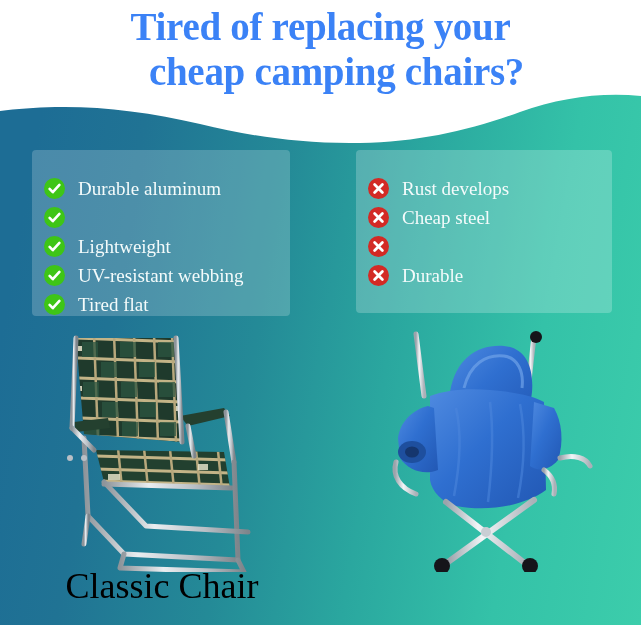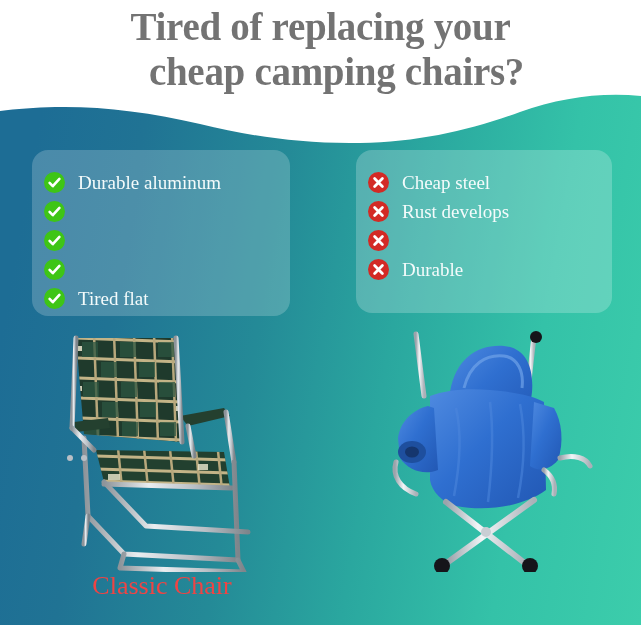--- a/index.html
+++ b/index.html
@@ -36,34 +36,34 @@
     height: 180px;
   }
 
   
   .headline {
     position: absolute;
     left: 0;
     top: 4px;
     width: 641px;
     text-align: center;
-    color: #737373;
+    color: #3b82f6;
     font-family: "Liberation Serif", "DejaVu Serif", serif;
     font-weight: bold;
     font-size: 39px;
     line-height: 45px;
     letter-spacing: -0.3px;
   }
   .headline .l2 { display: block; padding-left: 32px; }
 
   
   .panel {
     position: absolute;
-    border-radius: 16px;
-    padding: 18px 10px 12px 12px;
+    border-radius: 4px;
+    padding: 24px 10px 12px 12px;
     box-sizing: border-box;
     text-align: center;
   }
   .panel-pros {
     left: 32px;
     top: 150px;
     width: 258px;
     height: 166px;
     background: rgba(255, 255, 255, 0.20);
   }
@@ -121,23 +121,23 @@
     height: 242px;
   }
   .chair-area svg { display: block; width: 100%; height: 100%; }
 
   
   .caption {
     position: absolute;
     top: 570px;
     width: 300px;
     text-align: center;
-    color: #ef4444;
+    color: #000000;
     font-family: "Liberation Serif", "DejaVu Serif", serif;
-    font-size: 26px;
+    font-size: 36px;
     line-height: 32px;
   }
   .caption-left  { left: 12px; }
   .caption-right { left: 338px; }
 </style>
 </head>
 <body>
 
 <div id="infographic">
 
@@ -169,54 +169,56 @@
             <path d="M5.6 10.9 L8.8 14.2 L15.4 6.9" fill="none" stroke="#ffffff" stroke-width="2.6" stroke-linecap="round" stroke-linejoin="round"></path>
           </svg>
       </span>
     </div>
     <div class="feat-row">
       <span class="feat-icon icon-check">
         <svg viewBox="0 0 21 21">
             <path d="M5.6 10.9 L8.8 14.2 L15.4 6.9" fill="none" stroke="#ffffff" stroke-width="2.6" stroke-linecap="round" stroke-linejoin="round"></path>
           </svg>
       </span>
-    </div>
-    <div class="feat-row">
-      <span class="feat-icon icon-check">
-        <svg viewBox="0 0 21 21">
-            <path d="M5.6 10.9 L8.8 14.2 L15.4 6.9" fill="none" stroke="#ffffff" stroke-width="2.6" stroke-linecap="round" stroke-linejoin="round"></path>
-          </svg>
-      </span>
+      <span class="feat-label">Lightweight</span>
+    </div>
+    <div class="feat-row">
+      <span class="feat-icon icon-check">
+        <svg viewBox="0 0 21 21">
+            <path d="M5.6 10.9 L8.8 14.2 L15.4 6.9" fill="none" stroke="#ffffff" stroke-width="2.6" stroke-linecap="round" stroke-linejoin="round"></path>
+          </svg>
+      </span>
+      <span class="feat-label">UV-resistant webbing</span>
     </div>
     <div class="feat-row">
       <span class="feat-icon icon-check">
         <svg viewBox="0 0 21 21">
             <path d="M5.6 10.9 L8.8 14.2 L15.4 6.9" fill="none" stroke="#ffffff" stroke-width="2.6" stroke-linecap="round" stroke-linejoin="round"></path>
           </svg>
       </span>
       <span class="feat-label">Tired flat</span>
     </div>
   </div>
 
   <div class="panel panel-cons">
     <div class="feat-row">
       <span class="feat-icon icon-cross">
         <svg viewBox="0 0 21 21">
           <path d="M6.6 6.6 L14.4 14.4 M14.4 6.6 L6.6 14.4" fill="none" stroke="#ffffff" stroke-width="2.8" stroke-linecap="round"></path>
           </svg>
       </span>
+      <span class="feat-label">Rust develops</span>
+    </div>
+    <div class="feat-row">
+      <span class="feat-icon icon-cross">
+        <svg viewBox="0 0 21 21">
+          <path d="M6.6 6.6 L14.4 14.4 M14.4 6.6 L6.6 14.4" fill="none" stroke="#ffffff" stroke-width="2.8" stroke-linecap="round"></path>
+          </svg>
+      </span>
       <span class="feat-label">Cheap steel</span>
-    </div>
-    <div class="feat-row">
-      <span class="feat-icon icon-cross">
-        <svg viewBox="0 0 21 21">
-          <path d="M6.6 6.6 L14.4 14.4 M14.4 6.6 L6.6 14.4" fill="none" stroke="#ffffff" stroke-width="2.8" stroke-linecap="round"></path>
-          </svg>
-      </span>
-      <span class="feat-label">Rust develops</span>
     </div>
     <div class="feat-row">
       <span class="feat-icon icon-cross">
         <svg viewBox="0 0 21 21">
           <path d="M6.6 6.6 L14.4 14.4 M14.4 6.6 L6.6 14.4" fill="none" stroke="#ffffff" stroke-width="2.8" stroke-linecap="round"></path>
           </svg>
       </span>
     </div>
     <div class="feat-row">
       <span class="feat-icon icon-cross">

